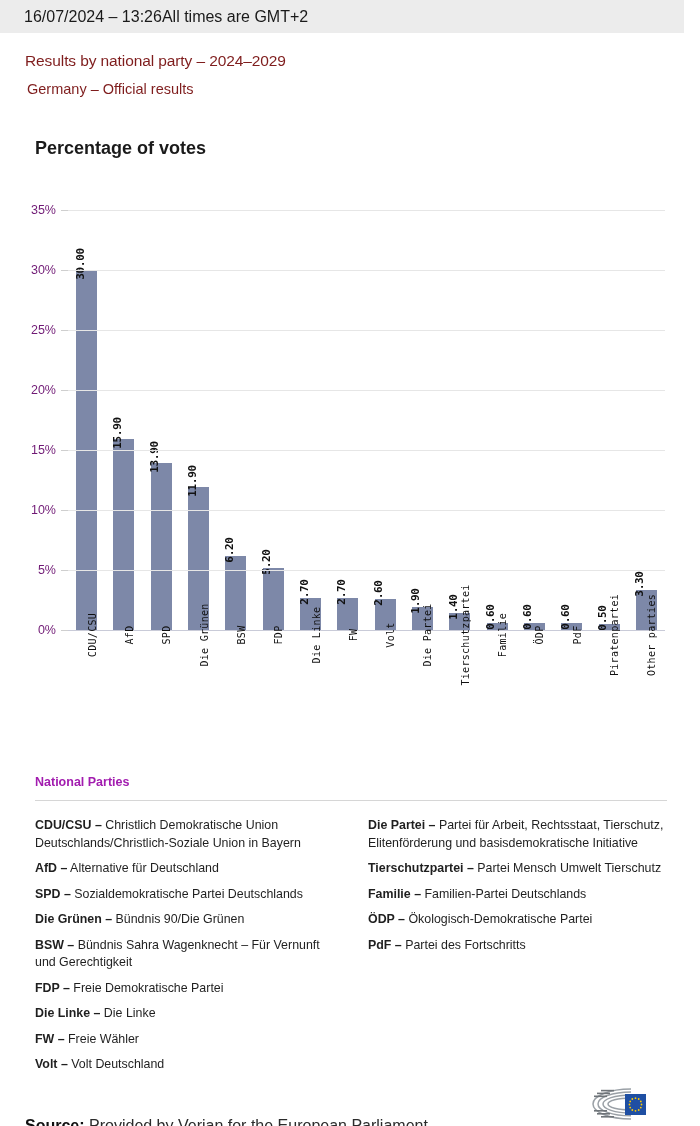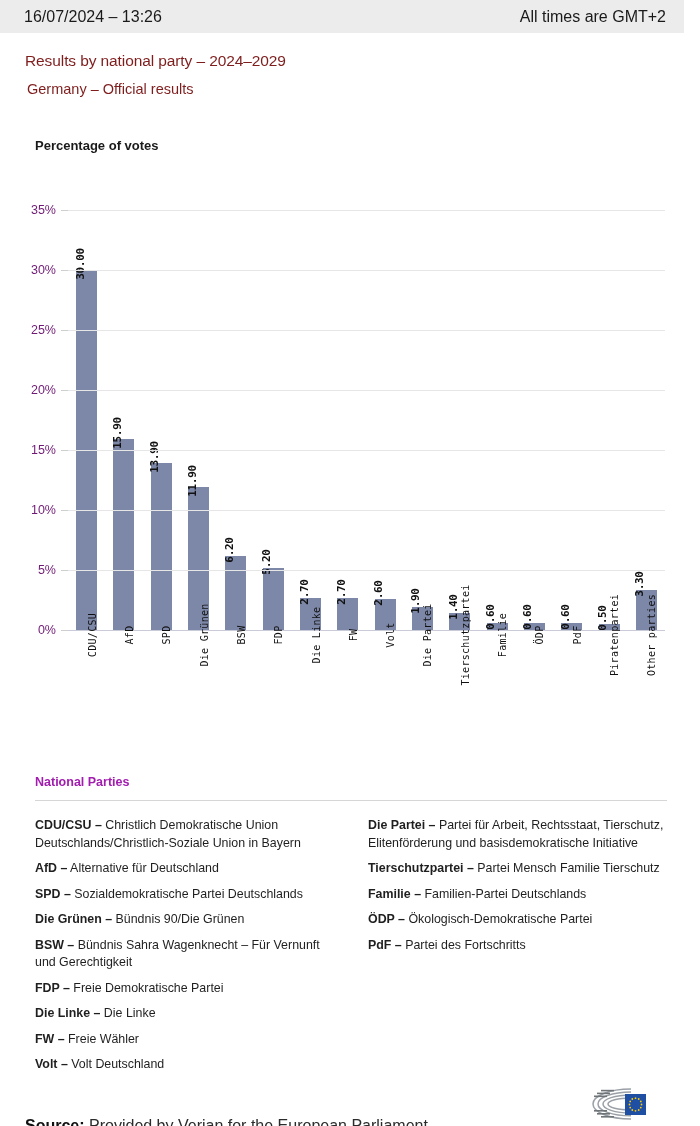--- a/index.html
+++ b/index.html
@@ -22,21 +22,20 @@
 
   
   .topbar {
     position: absolute;
     left: 0; top: 0;
     width: 684px;
     height: 33px;
     background: #ececec;
     display: flex;
     align-items: center;
-    justify-content: space-between;
     padding: 0 18px 0 24px;
   }
 
   
   .title-block { position: absolute; left: 25px; top: 52px; width: 650px; }
   .main-title {
     font-size: 15.5px;
     font-weight: normal;
     color: #7f1d1d;
     letter-spacing: -0.1px;
@@ -46,21 +45,21 @@
     margin-left: 2px;
     font-size: 14.5px;
     font-weight: normal;
     color: #7f1d1d;
   }
 
   .axis-title {
     position: absolute;
     left: 35px;
     top: 138px;
-    font-size: 13px;
+    font-size: 18px;
     font-weight: bold;
     color: #1a1a1a;
   }
 
   
   .chart {
     position: absolute;
     left: 0;
     top: 185px;
     width: 700px;
@@ -389,21 +388,21 @@
           <div class="legend-item"><b>SPD –</b><span> Sozialdemokratische Partei Deutschlands</span></div>
           <div class="legend-item"><b>Die Grünen –</b><span> Bündnis 90/Die Grünen</span></div>
           <div class="legend-item"><b>BSW –</b><span> Bündnis Sahra Wagenknecht – Für Vernunft und Gerechtigkeit</span></div>
           <div class="legend-item"><b>FDP –</b><span> Freie Demokratische Partei</span></div>
           <div class="legend-item"><b>Die Linke –</b><span> Die Linke</span></div>
           <div class="legend-item"><b>FW –</b><span> Freie Wähler</span></div>
           <div class="legend-item"><b>Volt –</b><span> Volt Deutschland</span></div>
         </div>
       <div class="legend-col" id="legend-right">
           <div class="legend-item"><b>Die Partei –</b><span> Partei für Arbeit, Rechtsstaat, Tierschutz, Elitenförderung und basisdemokratische Initiative</span></div>
-          <div class="legend-item"><b>Tierschutzpartei –</b><span> Partei Mensch Familie Tierschutz</span></div>
+          <div class="legend-item"><b>Tierschutzpartei –</b><span> Partei Mensch Umwelt Tierschutz</span></div>
           <div class="legend-item"><b>Familie –</b><span> Familien-Partei Deutschlands</span></div>
           <div class="legend-item"><b>ÖDP –</b><span> Ökologisch-Demokratische Partei</span></div>
           <div class="legend-item"><b>PdF –</b><span> Partei des Fortschritts</span></div>
         </div>
     </div>
   </div>
 
   <div class="footer">
     <div class="source">
       <b>Source:</b><span> Provided by Verian for the European Parliament</span>

